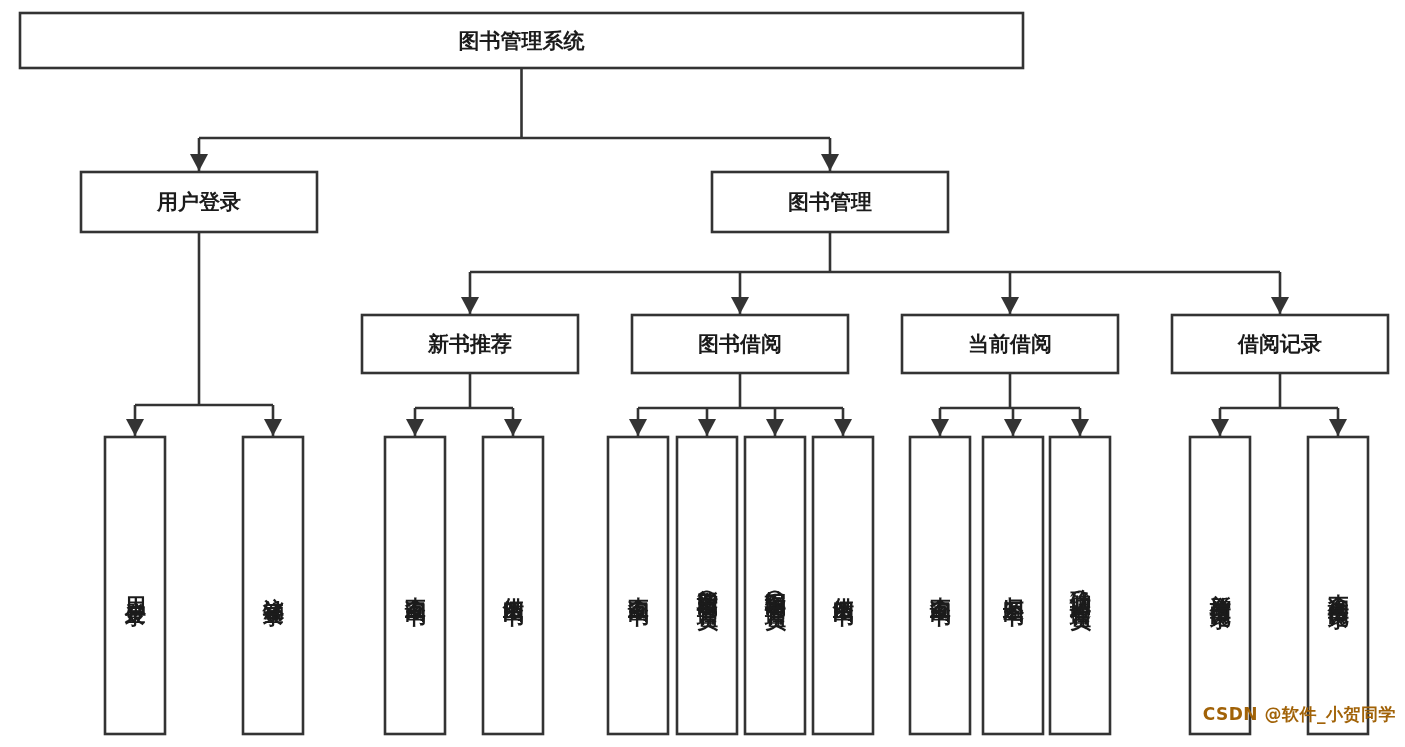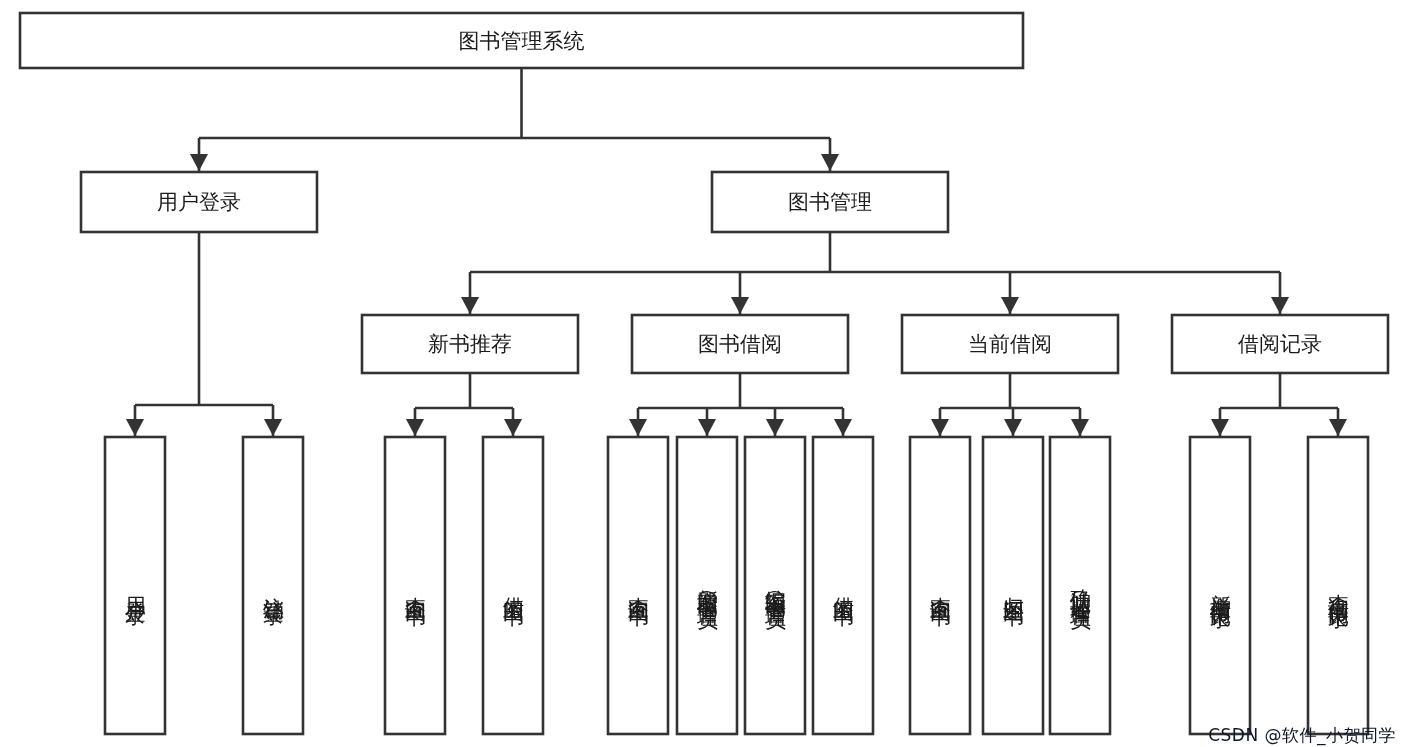--- a/index.html
+++ b/index.html
@@ -10,20 +10,21 @@
   body {
     width: 1405px;
     height: 747px;
     font-family: "DejaVu Sans", "Liberation Sans", sans-serif;
     overflow: hidden;
   }
   #diagram-root {
     position: relative;
     width: 1404px;
     height: 747px;
+    font-weight: bold;
   }
   svg.diagram {
     position: absolute;
     top: 0;
     left: 0;
     width: 1405px;
     height: 747px;
   }
   .node-box {
     fill: #ffffff;
@@ -61,24 +62,24 @@
     font-size: 21px;
     line-height: 1;
     letter-spacing: 3px;
     color: #1b1b1b;
     white-space: nowrap;
     text-align: center;
   }
   .watermark {
     position: absolute;
     right: 8px;
-    bottom: 0;
+    bottom: 21px;
     font-family: "DejaVu Sans", "Liberation Sans", sans-serif;
     font-size: 17px;
-    color: #0f172a;
+    color: #a16207;
     letter-spacing: 0.5px;
     white-space: nowrap;
     pointer-events: none;
   }
 </style>
 </head>
 <body>
 
 <div id="diagram-root">
 

